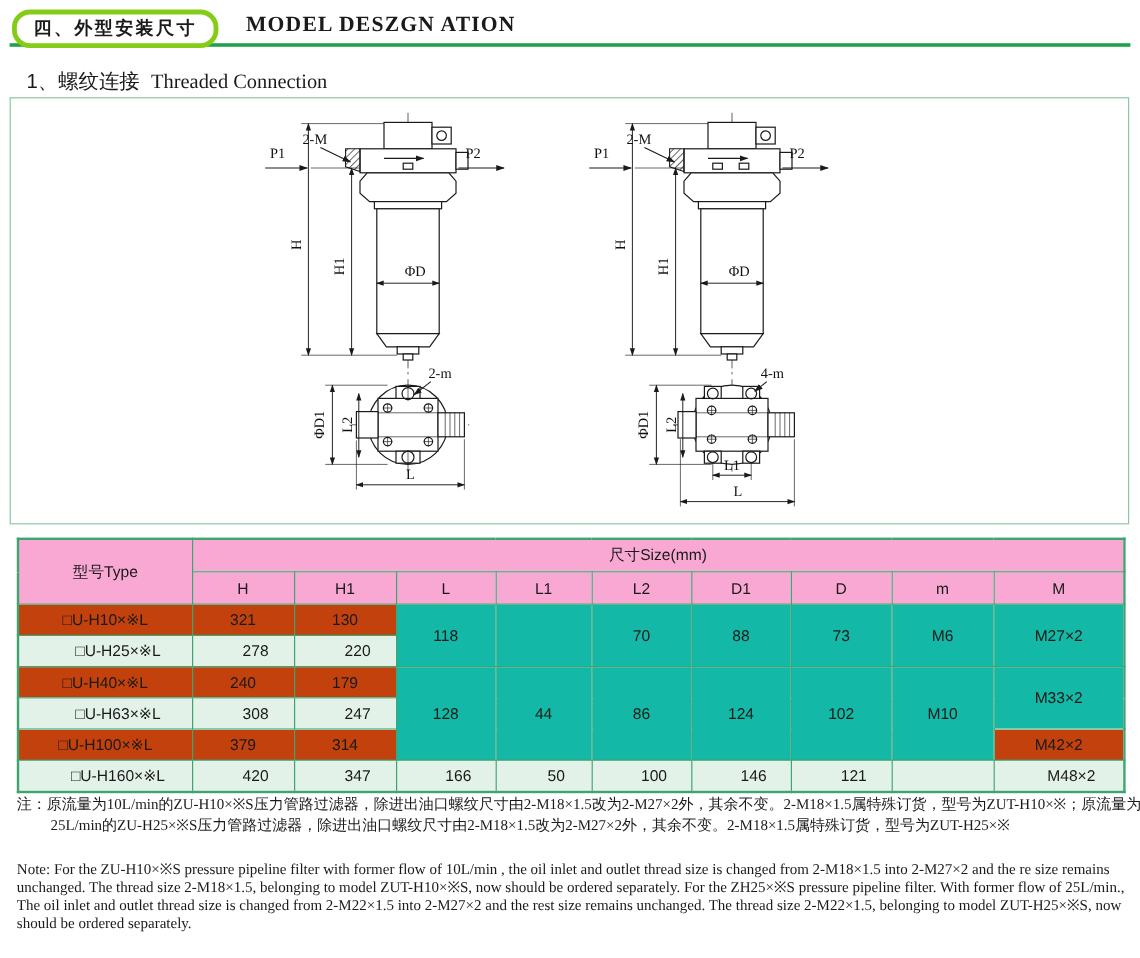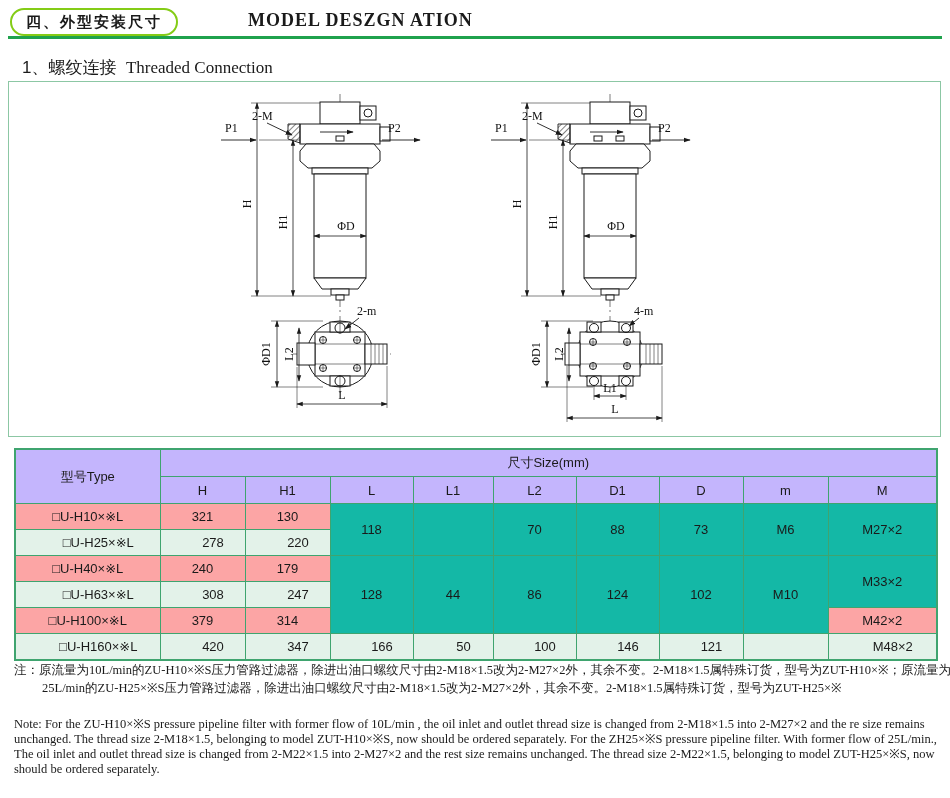--- a/index.html
+++ b/index.html
@@ -4,26 +4,26 @@
 <style>
   html,body{margin:0;padding:0;}
   body{
     width:950px;height:798px;position:relative;background:#ffffff;
     font-family:"Liberation Sans","DejaVu Sans",sans-serif;color:#1a1a1a;
     overflow:hidden;
   }
   
   .hdr-pill{
     position:absolute;left:10px;top:8px;height:24px;line-height:24px;
-    border:2px solid #84cc16;border-radius:15px;background:#fff;
+    border:4px solid #84cc16;border-radius:15px;background:#fff;
     padding:0 14px;font-size:15px;font-weight:bold;letter-spacing:2px;z-index:2;
   }
   .hdr-en{
     position:absolute;left:205px;top:10px;font-family:"Liberation Serif","DejaVu Serif",serif;
-    font-size:18px;font-weight:bold;letter-spacing:1px;margin-left:43px;
+    font-size:18px;font-weight:bold;letter-spacing:1px;
   }
   .hdr-rule{position:absolute;left:8px;top:36px;width:934px;height:3px;background:#1fa24d;}
   .subsection{position:absolute;left:22px;top:56px;font-size:17px;}
   .subsection .en{font-family:"Liberation Serif","DejaVu Serif",serif;}
   
   .fig-panel{
     position:absolute;left:8px;top:81px;width:931px;height:354px;
     border:1px solid #8cc7a4;background:#fff;
   }
   svg text{font-family:"Liberation Serif","DejaVu Serif",serif;font-size:12px;fill:#111;}
@@ -35,23 +35,23 @@
   .ext{stroke:#1a1a1a;stroke-width:.55;fill:none;}
   .hatchq{stroke:#1a1a1a;stroke-width:.9;fill:url(#hatch);}
   
   table.dims{
     position:absolute;left:14px;top:448px;width:922px;
     border-collapse:collapse;table-layout:fixed;
     font-size:13px;text-align:center;
   }
   table.dims th,table.dims td{
     border:1px solid #3fa46f;padding:0;height:25px;font-weight:normal;
-    background:#fca5a5;overflow:hidden;white-space:nowrap;
-  }
-  table.dims thead th{background:#c4b5fd;height:26px;margin-left:36px;}
+    background:#c2410c;overflow:hidden;white-space:nowrap;
+  }
+  table.dims thead th{background:#f9a8d4;height:26px;margin-left:36px;}
   table.dims tr.shade td{background:#e3f2e9;padding-left:21px;}
   table.dims td.merged{background:#14b8a6;}
   table.dims{border:2px solid #3fa46f;}
   
   .note-zh{
     position:absolute;left:14px;top:661px;width:926px;
     font-family:"Liberation Serif","DejaVu Serif",serif;font-size:12.5px;line-height:18px;
     padding-left:28px;text-indent:-28px;
   }
   .note-en{

